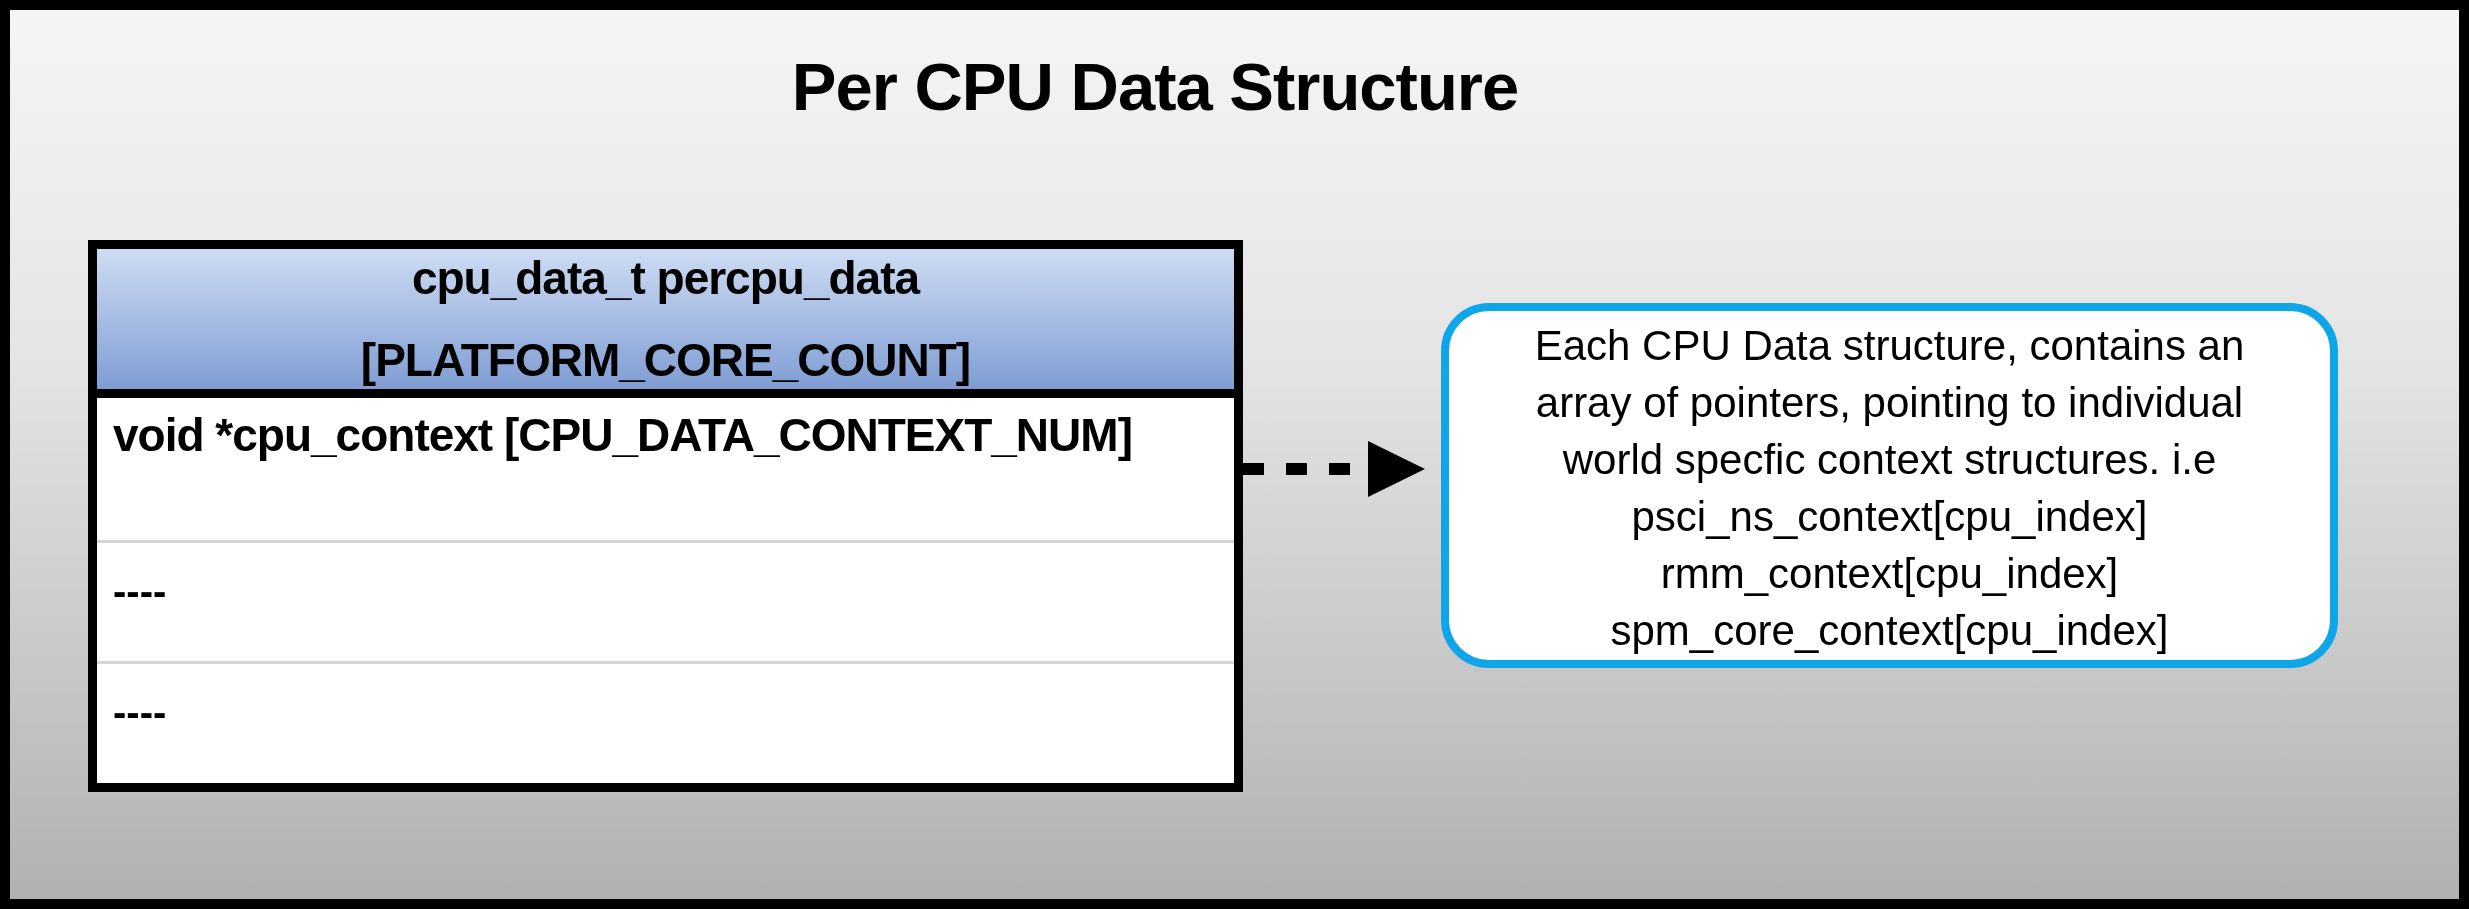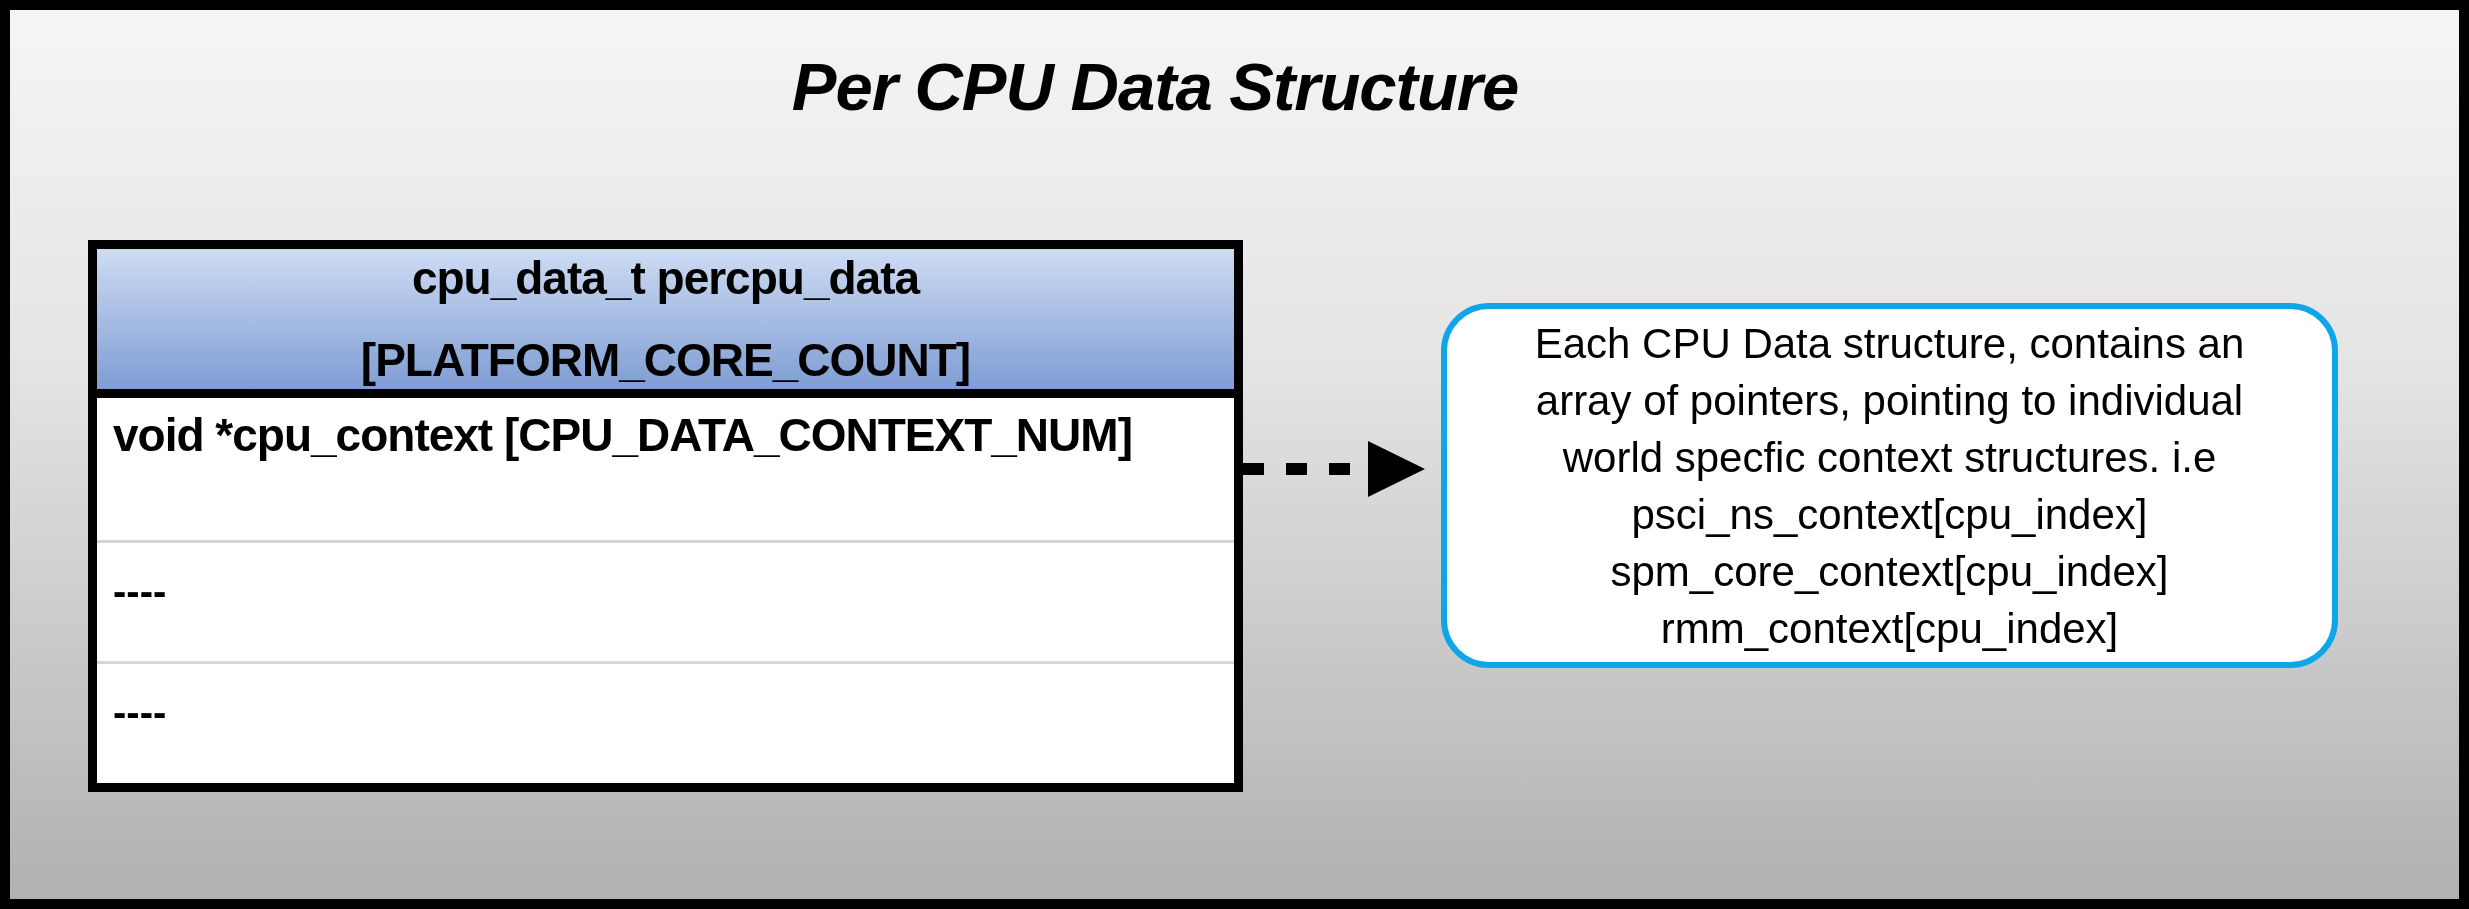--- a/index.html
+++ b/index.html
@@ -19,21 +19,20 @@
 
   .title {
     position: absolute;
     left: 0; top: 38px;
     width: 2290px;
     text-align: center;
     font-size: 67px;
     font-weight: bold;
     letter-spacing: -1px;
     white-space: nowrap;
-    font-style: italic;
   }
 
   
   .struct-table {
     position: absolute;
     left: 78px; top: 230px;
     width: 1155px; height: 552px;
     box-sizing: border-box;
     border: 9px solid #000;
     background: #ffffff;
@@ -103,21 +102,21 @@
     border-bottom: 28px solid transparent;
     border-left: 57px solid #000;
   }
 
   
   .note {
     position: absolute;
     left: 1431px; top: 293px;
     width: 897px; height: 365px;
     box-sizing: border-box;
-    border: 6px solid #0ea5e9;
+    border: 8px solid #0ea5e9;
     border-radius: 48px;
     background: var(--bubble-fill, #ffffff);
     text-align: center;
     font-size: 42px;
     line-height: 57px;
     padding-top: 6px;
     white-space: nowrap;
   }
 </style>
 </head>
@@ -144,15 +143,15 @@
 <div class="arrow">
   <div class="arrow-line"></div>
   <div class="arrow-head"></div>
 </div>
 
 <div class="note">
   <div>Each CPU Data structure, contains an</div>
   <div>array of pointers, pointing to individual</div>
   <div>world specfic context structures. i.e</div>
   <div>psci_ns_context[cpu_index]</div>
+  <div>rmm_context[cpu_index]</div>
   <div>spm_core_context[cpu_index]</div>
-  <div>rmm_context[cpu_index]</div>
 </div>
 
 </body></html>

